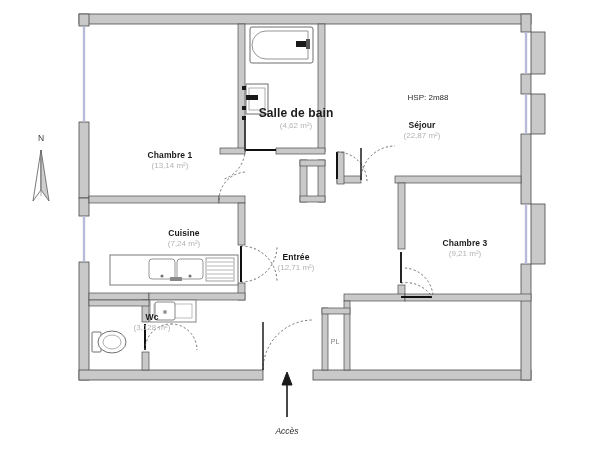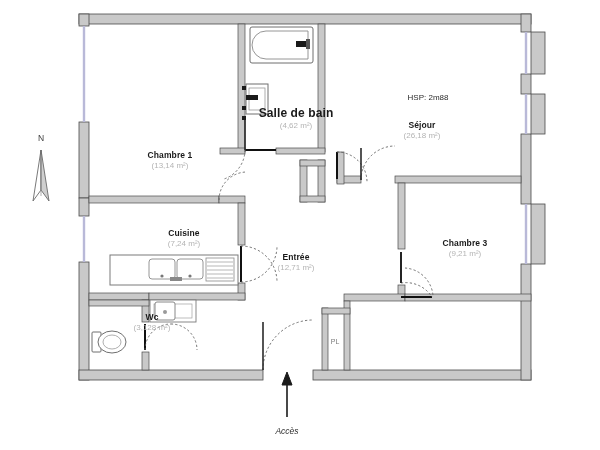--- a/index.html
+++ b/index.html
@@ -266,21 +266,21 @@
     <span class="rarea">(13,14 m²)</span>
   </div>
 
   <div class="lbl small" style="left:296px; top:118px;">
     <span class="rname">Salle de bain</span>
     <span class="rarea">(4,62 m²)</span>
   </div>
 
   <div class="lbl" style="left:422px; top:130px;">
     <span class="rname">Séjour</span>
-    <span class="rarea">(26,18 m²)</span>
+    <span class="rarea">(22,87 m²)</span>
   </div>
 
   <div class="lbl" style="left:184px; top:238px;">
     <span class="rname">Cuisine</span>
     <span class="rarea">(7,24 m²)</span>
   </div>
 
   <div class="lbl" style="left:296px; top:262px;">
     <span class="rname">Entrée</span>
     <span class="rarea">(12,71 m²)</span>

